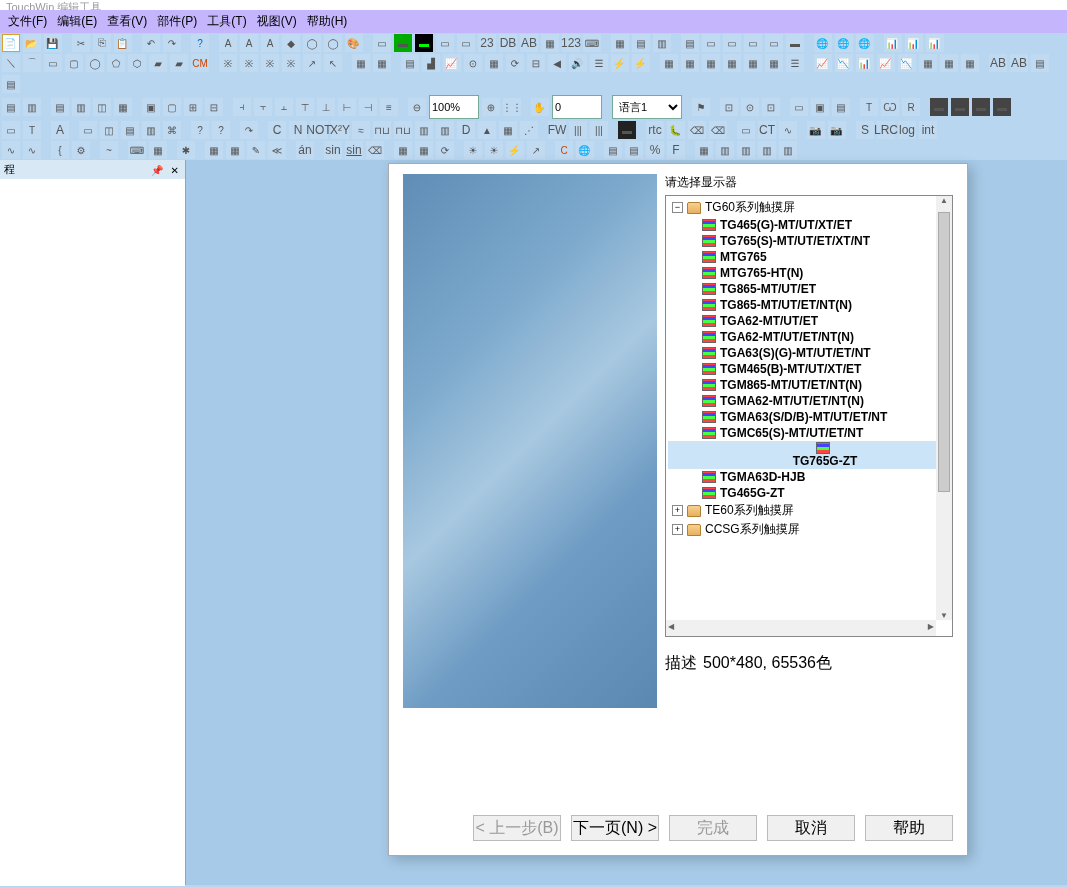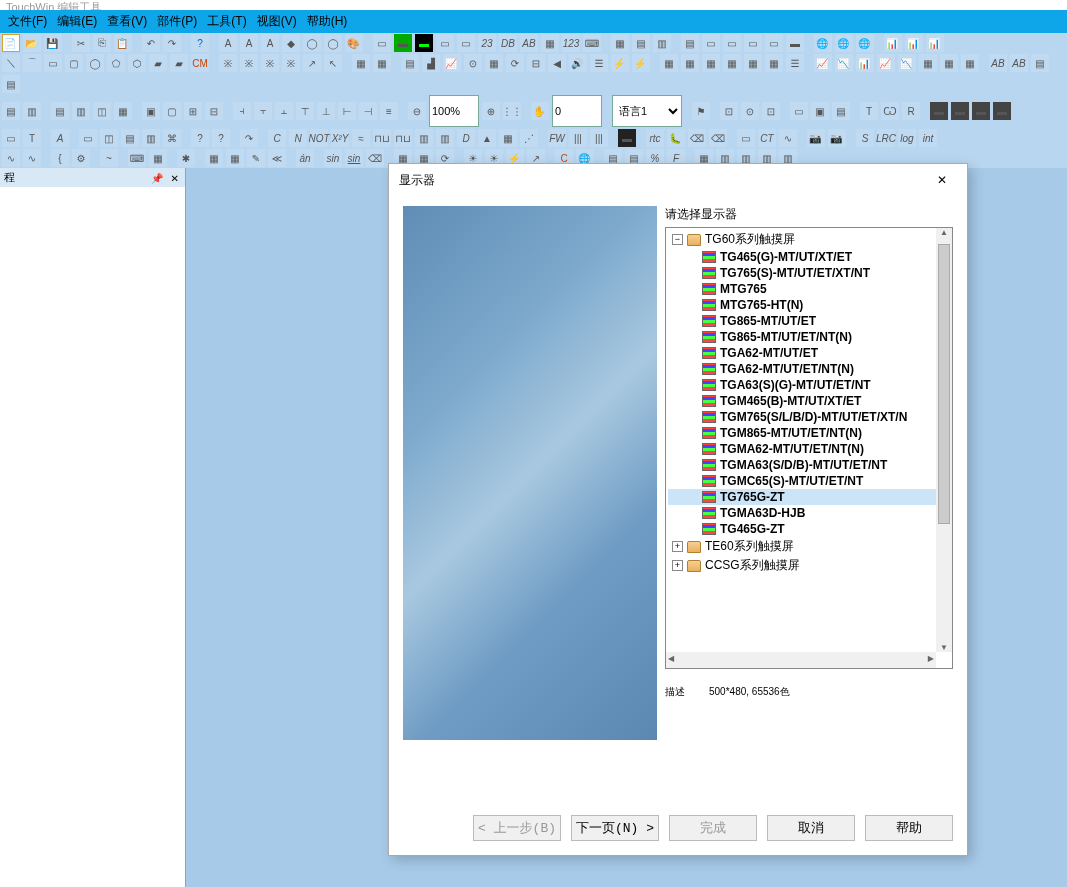--- a/index.html
+++ b/index.html
@@ -1,56 +1,56 @@
 <!DOCTYPE html>
 <html><head>
 <meta charset="utf-8">
 <style>
 * { box-sizing: border-box; margin: 0; padding: 0; }
 body { font-family: "Microsoft YaHei", sans-serif; font-size: 12px; background: #b9d6f0; overflow: hidden; width: 1067px; height: 887px; position: relative; }
 .title-bar { height: 10px; background: #fff; padding: 0 6px; color: #999; font-size: 11px; overflow: hidden; }
-.menu-bar { background: #0ea5e9; padding: 2px 4px; display: flex; gap: 2px; color: #000; }
+.menu-bar { background: #c4b5fd; padding: 2px 4px; display: flex; gap: 2px; color: #000; }
 .menu-item { padding: 1px 4px; cursor: default; }
 .toolbar { background: #b9d6f0; padding: 1px 2px; display: flex; gap: 3px; flex-wrap: wrap; align-items: center; }
 .tb-btn { width: 18px; height: 18px; display: inline-flex; align-items: center; justify-content: center; font-size: 10px; color: #555; background: rgba(255,255,255,0.1); border: 1px solid transparent; }
 .tb-sep { width: 4px; }
-.tb-input { height: 32px; font-size: 11px; border: 1px solid #7a9; background: #fff; padding: 0 2px; }
-.tb-text { font-size: 10px; color: #555; font-style: italic; }
+.tb-input { height: 24px; font-size: 11px; border: 1px solid #7a9; background: #fff; padding: 0 2px; }
+.tb-text { font-size: 12px; color: #555; }
 .main-area { display: flex; height: calc(887px - 10px - 22px - 130px); }
 .side-panel { width: 186px; background: #b9d6f0; border-right: 1px solid #8aa; }
 .side-title { background: #d8e8f5; padding: 2px 4px; display: flex; align-items: center; justify-content: space-between; font-size: 11px; }
 .side-body { background: #fff; height: calc(100% - 18px); }
 .canvas-area { flex: 1; background: #a6cae8; position: relative; }
 .dialog { position: absolute; left: 388px; top: 163px; width: 580px; height: 693px; background: #fff; border: 1px solid #aaa; box-shadow: 4px 4px 12px rgba(0,0,0,0.2); z-index: 100; }
 .dlg-title { padding: 6px 10px; font-size: 12px; display: flex; justify-content: space-between; align-items: center; }
 .dlg-close { width: 30px; height: 20px; display: flex; align-items: center; justify-content: center; cursor: pointer; }
 .dlg-body { padding: 10px 14px; display: flex; gap: 8px; }
 .preview { width: 254px; height: 534px; background: linear-gradient(135deg, #5f8db5 0%, #7da9cd 30%, #a8c8e0 50%, #6f9cc4 70%, #5a88b0 100%); }
 .right-col { flex: 1; }
 .prompt { margin-bottom: 4px; font-size: 12px; }
 .tree-wrap { border: 1px solid #888; height: 442px; overflow: auto; position: relative; }
 .tree { padding: 2px; font-size: 12px; }
 .tree-node { display: flex; align-items: center; padding: 1px 2px; white-space: nowrap; }
-.tree-node.selected { background: #cce4f7; }
+.tree-node.selected { background: #cce4f7; flex-direction: column; }
 .tree-indent-1 { padding-left: 4px; }
 .tree-indent-2 { padding-left: 34px; font-weight: bold; }
 .expander { width: 11px; height: 11px; border: 1px solid #888; display: inline-flex; align-items: center; justify-content: center; font-size: 9px; margin-right: 4px; line-height: 1; }
 .tree-icon { width: 14px; height: 12px; display: inline-block; margin-right: 4px; }
 .house-icon { background: linear-gradient(#f7d090, #e8b060); border: 1px solid #b08030; border-radius: 2px 2px 0 0; }
 .grid-icon { background: repeating-linear-gradient(0deg, #f44 0 3px, #4f4 3px 6px, #44f 6px 9px); border: 1px solid #666; }
 .scrollbar-v { position: absolute; right: 0; top: 0; width: 16px; height: calc(100% - 16px); background: #f0f0f0; }
 .scrollbar-v::before { content: "▲"; position: absolute; top: 0; width: 100%; text-align: center; font-size: 8px; color: #666; }
 .scrollbar-v::after { content: "▼"; position: absolute; bottom: 0; width: 100%; text-align: center; font-size: 8px; color: #666; }
 .scroll-thumb-v { position: absolute; top: 16px; left: 2px; width: 12px; height: 280px; background: #ccc; border: 1px solid #aaa; }
 .scrollbar-h { position: absolute; left: 0; bottom: 0; height: 16px; width: calc(100% - 16px); background: #f0f0f0; }
 .scrollbar-h::before { content: "◀"; position: absolute; left: 0; height: 100%; font-size: 8px; color: #666; padding: 2px; }
 .scrollbar-h::after { content: "▶"; position: absolute; right: 0; height: 100%; font-size: 8px; color: #666; padding: 2px; }
-.desc-row { display: flex; gap: 24px; margin-top: 16px; font-size: 10px; }
+.desc-row { display: flex; gap: 6px; margin-top: 16px; font-size: 16px; }
 .dlg-buttons { position: absolute; bottom: 14px; right: 14px; display: flex; gap: 10px; }
-.dlg-btn { width: 88px; height: 26px; background: #f0f0f0; border: 1px solid #bbb; font-size: 13px; cursor: pointer; font-family: Liberation Mono, monospace; }
+.dlg-btn { width: 88px; height: 26px; background: #f0f0f0; border: 1px solid #bbb; font-size: 16px; cursor: pointer; }
 .dlg-btn:disabled { color: #999; }
 .pin-icon, .x-icon { font-size: 10px; padding: 0 2px; }
 </style>
 </head>
 <body>
 
 <div class="title-bar">
   <span>TouchWin 编辑工具</span>
 </div>
 
@@ -391,24 +391,20 @@
         <span class="pin-icon">📌</span>
         <span class="x-icon">✕</span>
       </span>
     </div>
     <div class="side-body"></div>
   </div>
   <div class="canvas-area"></div>
 </div>
 
 <div class="dialog">
-  <div class="dlg-title">
-    <span>显示器</span>
-    <span class="dlg-close">✕</span>
-  </div>
   <div class="dlg-body">
     <div class="preview"></div>
     <div class="right-col">
       <div class="prompt">请选择显示器</div>
       <div class="tree-wrap">
         <div class="tree" id="tree">
             <div class="tree-node tree-indent-1">
               <span class="expander">−</span>
               <span class="tree-icon house-icon"></span>
               <span>TG60系列触摸屏</span>
@@ -445,24 +441,20 @@
               <span class="tree-icon grid-icon"></span>
               <span>TGA62-MT/UT/ET/NT(N)</span>
             </div>
             <div class="tree-node tree-indent-2">
               <span class="tree-icon grid-icon"></span>
               <span>TGA63(S)(G)-MT/UT/ET/NT</span>
             </div>
             <div class="tree-node tree-indent-2">
               <span class="tree-icon grid-icon"></span>
               <span>TGM465(B)-MT/UT/XT/ET</span>
-            </div>
-            <div class="tree-node tree-indent-2">
-              <span class="tree-icon grid-icon"></span>
-              <span>TGM765(S/L/B/D)-MT/UT/ET/XT/N</span>
             </div>
             <div class="tree-node tree-indent-2">
               <span class="tree-icon grid-icon"></span>
               <span>TGM865-MT/UT/ET/NT(N)</span>
             </div>
             <div class="tree-node tree-indent-2">
               <span class="tree-icon grid-icon"></span>
               <span>TGMA62-MT/UT/ET/NT(N)</span>
             </div>
             <div class="tree-node tree-indent-2">

